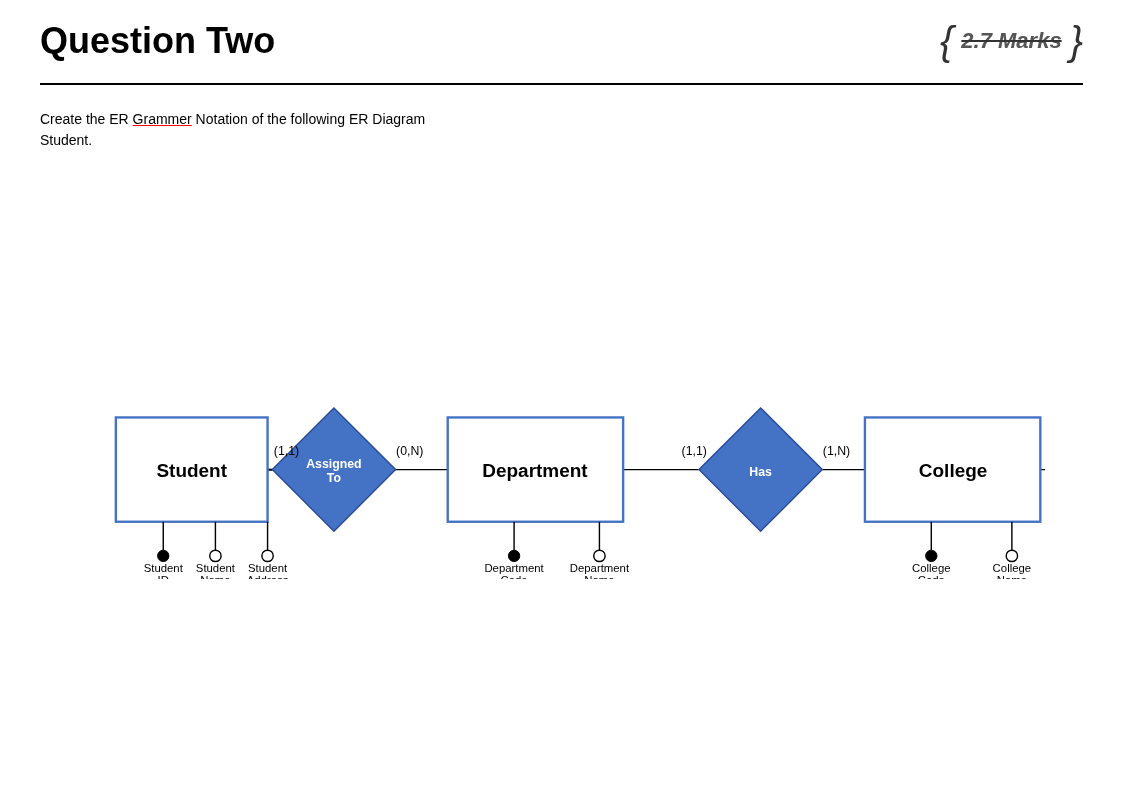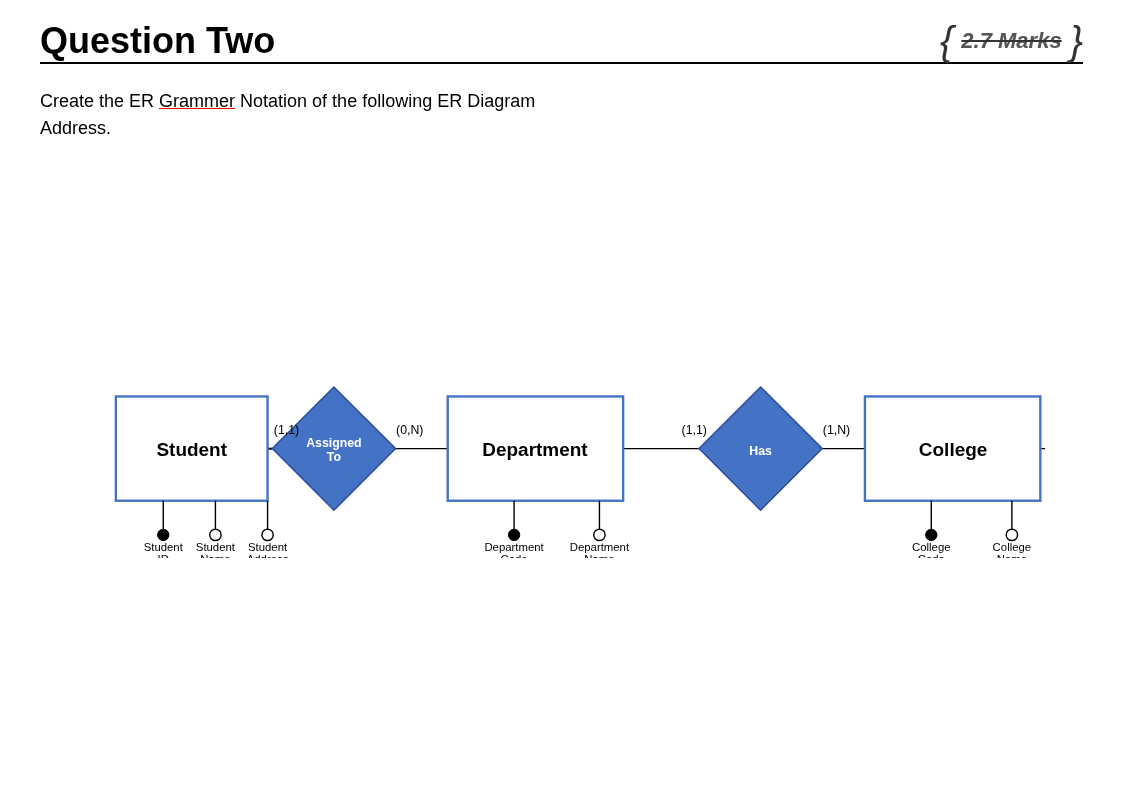--- a/index.html
+++ b/index.html
@@ -8,21 +8,21 @@
       font-family: Arial, sans-serif;
       width: 1123px;
       min-height: 804px;
       padding: 20px 40px;
     }
     .header {
       display: flex;
       align-items: center;
       justify-content: space-between;
       border-bottom: 2px solid #000;
-      padding-bottom: 0;
+      padding-bottom: 21px;
       margin-bottom: 24px;
     }
     .title {
       font-size: 36px;
       font-weight: 900;
       color: #000;
     }
     .marks-box {
       display: flex;
       align-items: center;
@@ -36,23 +36,23 @@
       color: #333;
       font-weight: 200;
       line-height: 1;
     }
     .marks-box .marks-text {
       margin: 0 8px;
       text-decoration: line-through;
       text-decoration-color: #333;
     }
     .question-text {
-      font-size: 18px;
+      font-size: 14px;
       color: #000;
-      margin-bottom: 36px;
+      margin-bottom: 48px;
       line-height: 1.5;
     }
     .question-text .underline {
       text-decoration: underline;
       text-decoration-color: red;
     }
 
     
     .er-diagram {
       position: relative;
@@ -134,21 +134,21 @@
   <span class="title">Question Two</span>
   <div class="marks-box">
     <span class="brace">{</span>
     <span class="marks-text">2.7 Marks</span>
     <span class="brace">}</span>
   </div>
 </div>
 
 <div class="question-text">
   <span>Create the ER </span><span class="underline">Grammer</span><span> Notation of the following ER Diagram</span><br>
-  <span>Address.</span>
+  <span>Student.</span>
 </div>
 
 <div class="er-diagram">
   <svg class="er-svg" viewBox="0 0 1100 380">
 
     <line class="connector" x1="240" y1="275" x2="245" y2="275"></line>
 
     <line class="connector" x1="240" y1="275" x2="245" y2="275"></line>
 
     <line stroke="#000" stroke-width="1.5" x1="240" y1="275" x2="245" y2="275"></line>

